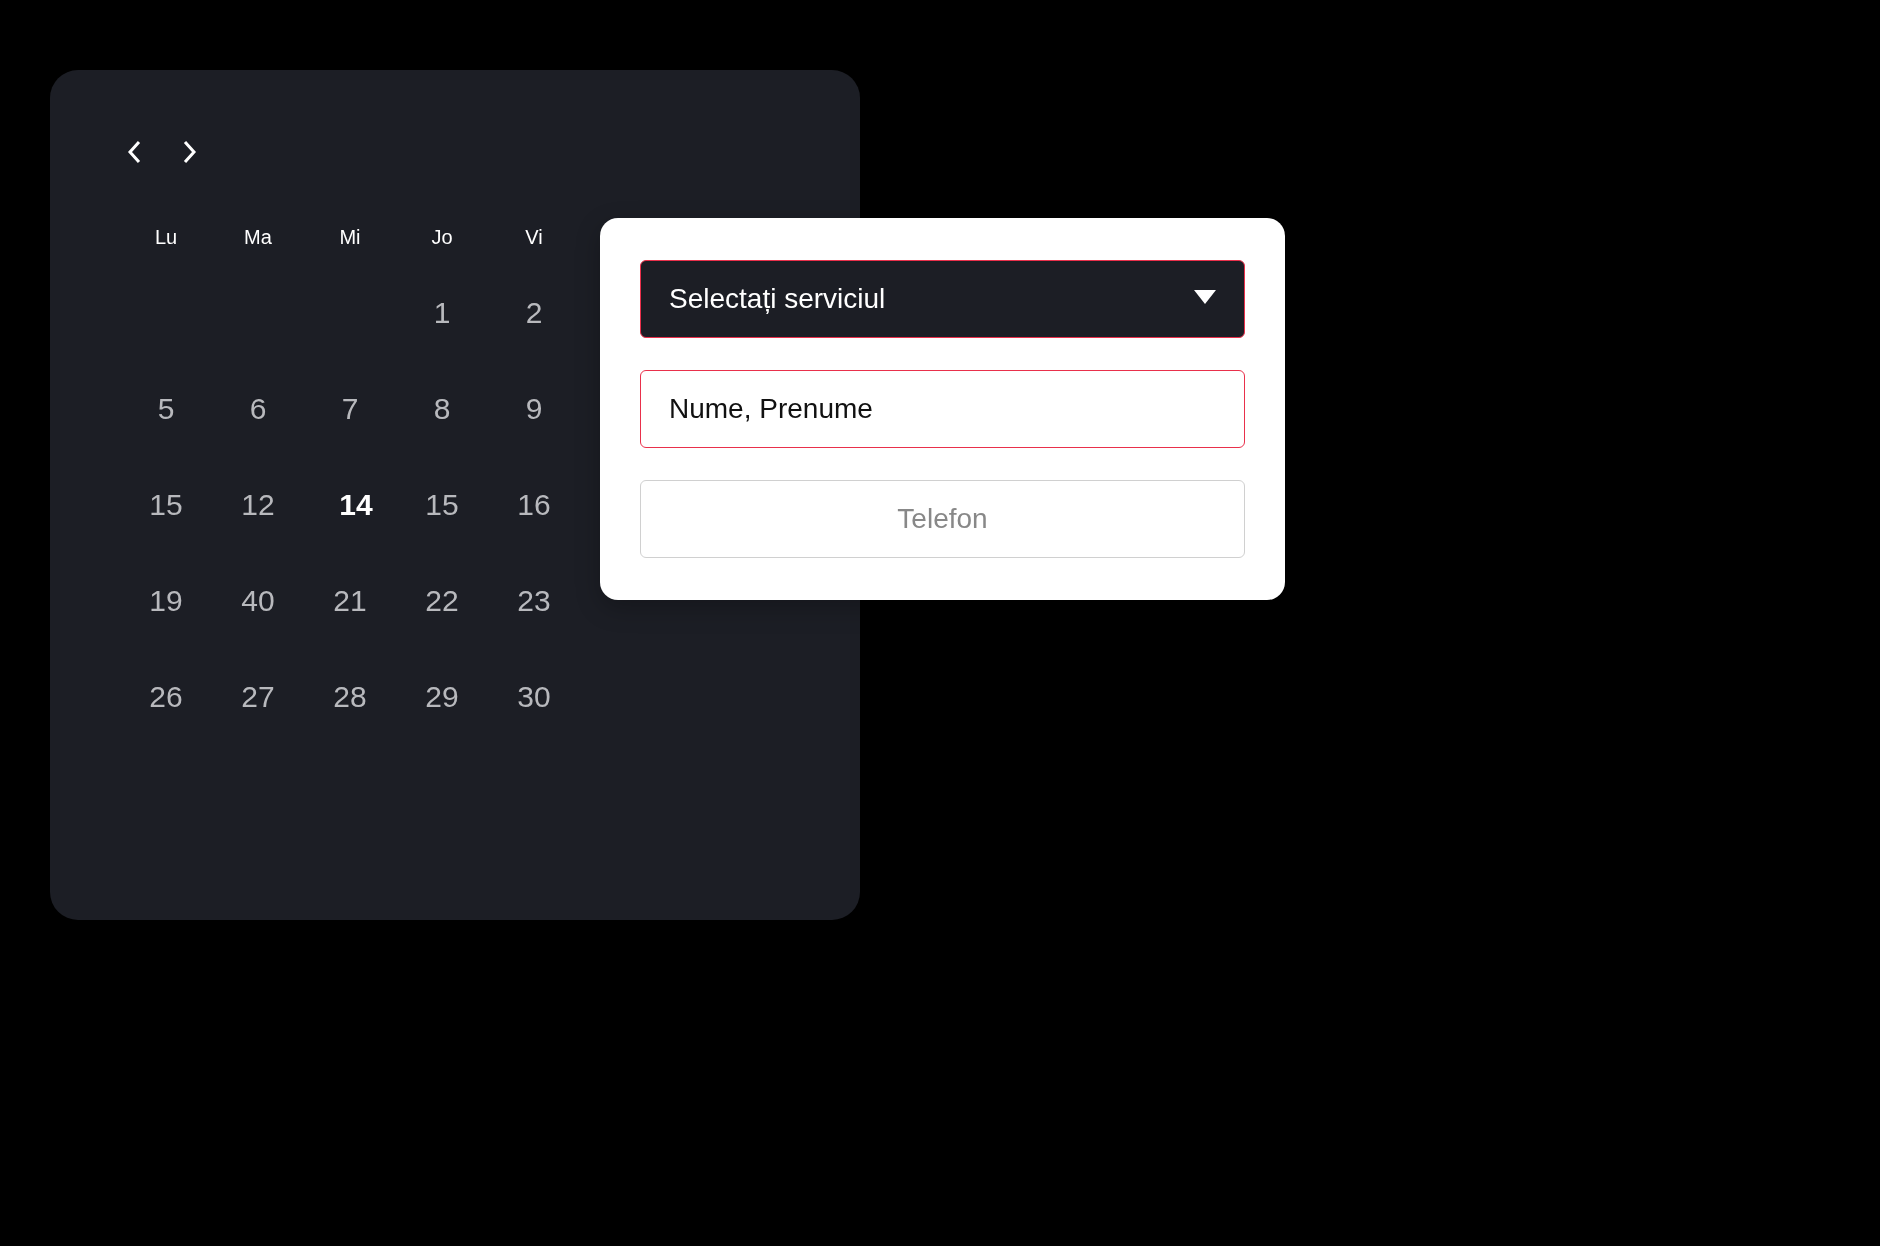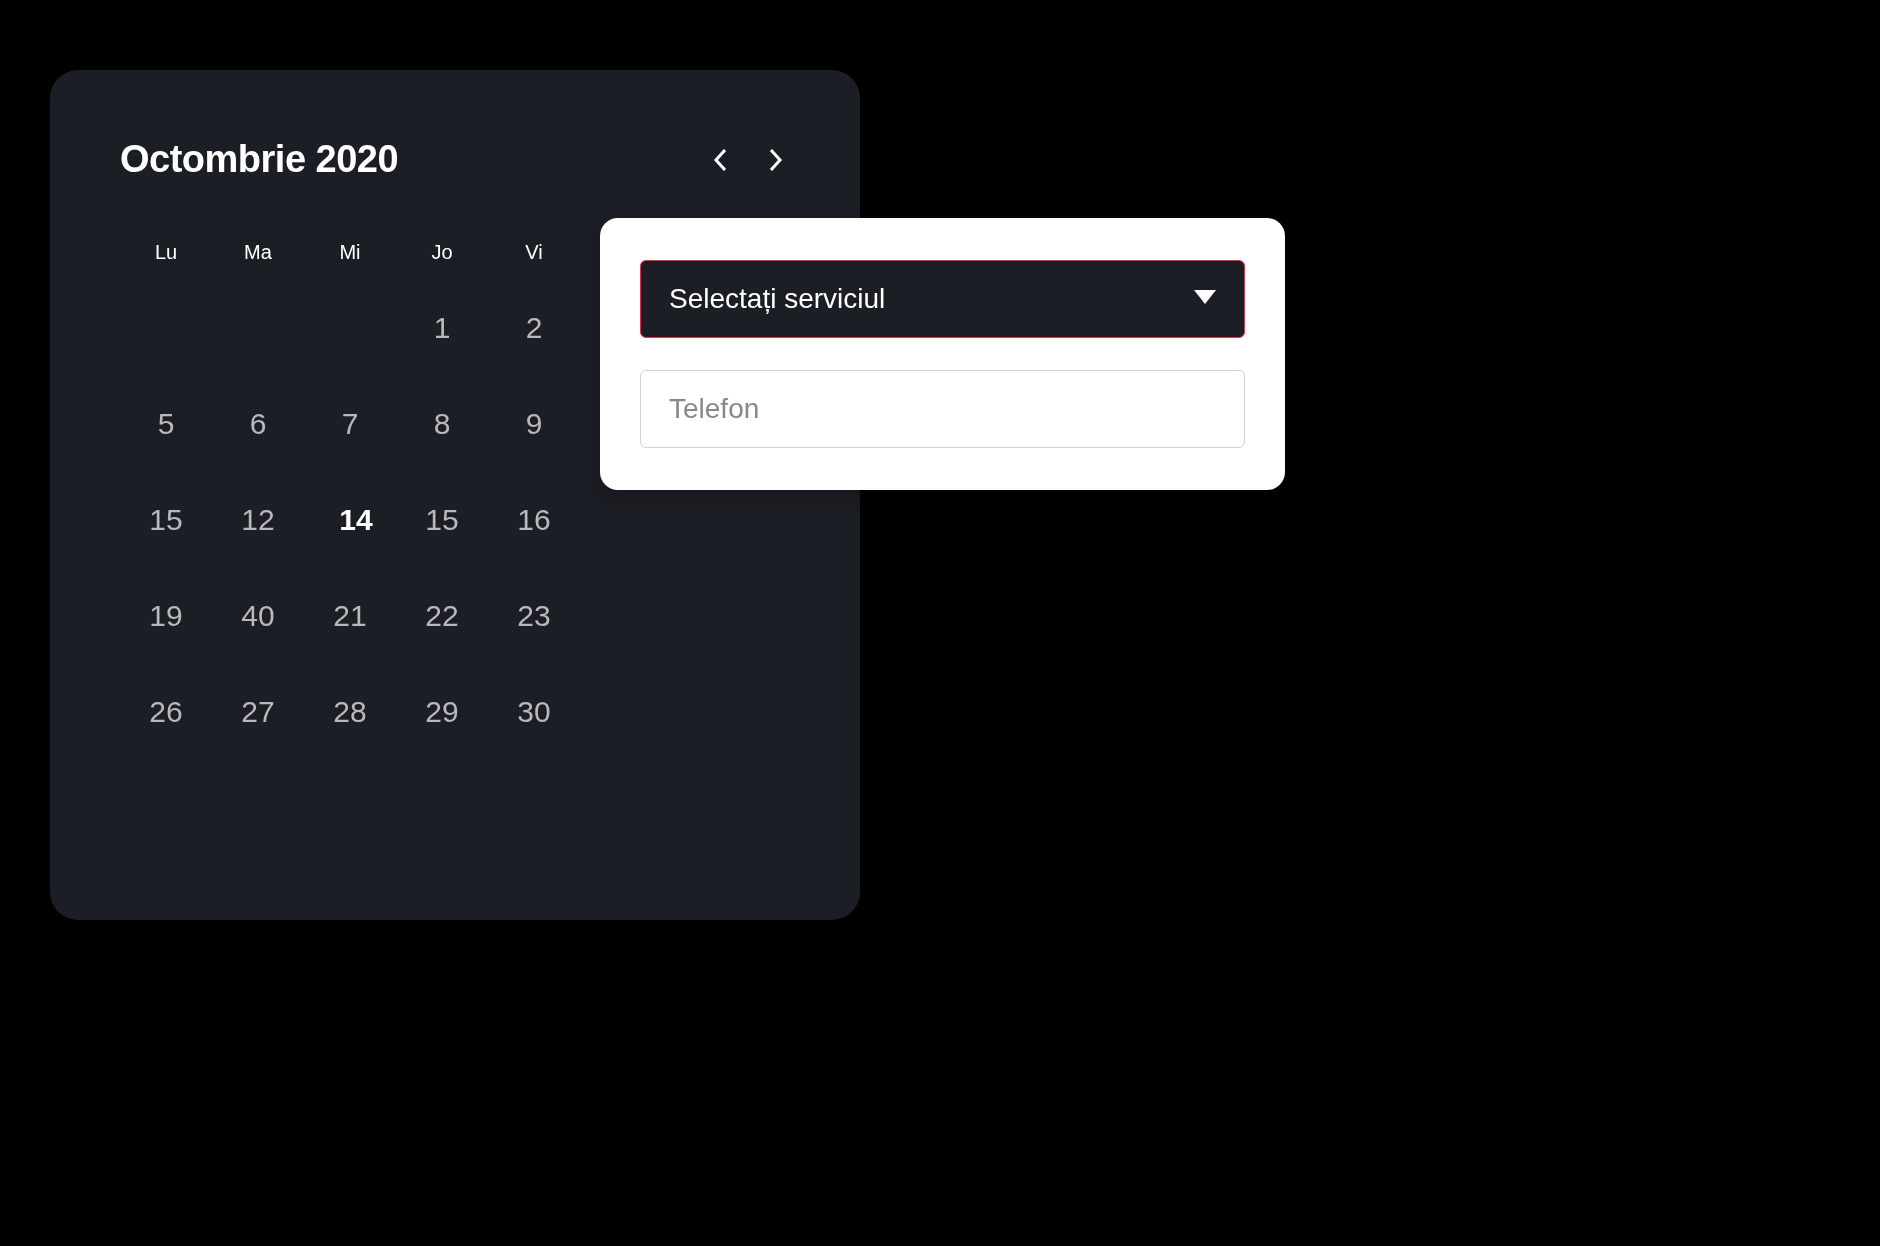--- a/index.html
+++ b/index.html
@@ -155,31 +155,31 @@
     .input-field.required {
       border: 1px solid #e9304b;
       color: #111;
     }
     .input-field.required::placeholder {
       color: #111;
     }
     .input-field.optional {
       border: 1px solid #d0d0d0;
       color: #b91c1c;
+      text-align: center;
     }
     .input-field.optional::placeholder {
       color: #888;
     }
   </style>
 </head>
 <body>
 
 <div class="calendar-card">
   <div class="calendar-header">
-    <div class="month-title">Octombrie 2020</div>
     <div class="nav-arrows">
       <div class="nav-arrow">
         <svg width="16" height="26" viewBox="0 0 16 26">
           <polyline points="13,3 4,13 13,23"></polyline>
         </svg>
       </div>
       <div class="nav-arrow">
         <svg width="16" height="26" viewBox="0 0 16 26">
           <polyline points="3,3 12,13 3,23"></polyline>
         </svg>
@@ -234,15 +234,16 @@
   <div class="select-field">
     <span class="select-label">Selectați serviciul</span>
     <span class="select-caret">
       <svg width="22" height="14" viewBox="0 0 22 14">
           <polygon points="0,0 22,0 11,14"></polygon>
         </svg>
     </span>
   </div>
 
 
+  <input type="text" class="input-field required" placeholder="Nume, Prenume" style="">
 
   <input type="text" class="input-field optional" placeholder="Telefon" style="">
 </div>
 
 </body></html>

